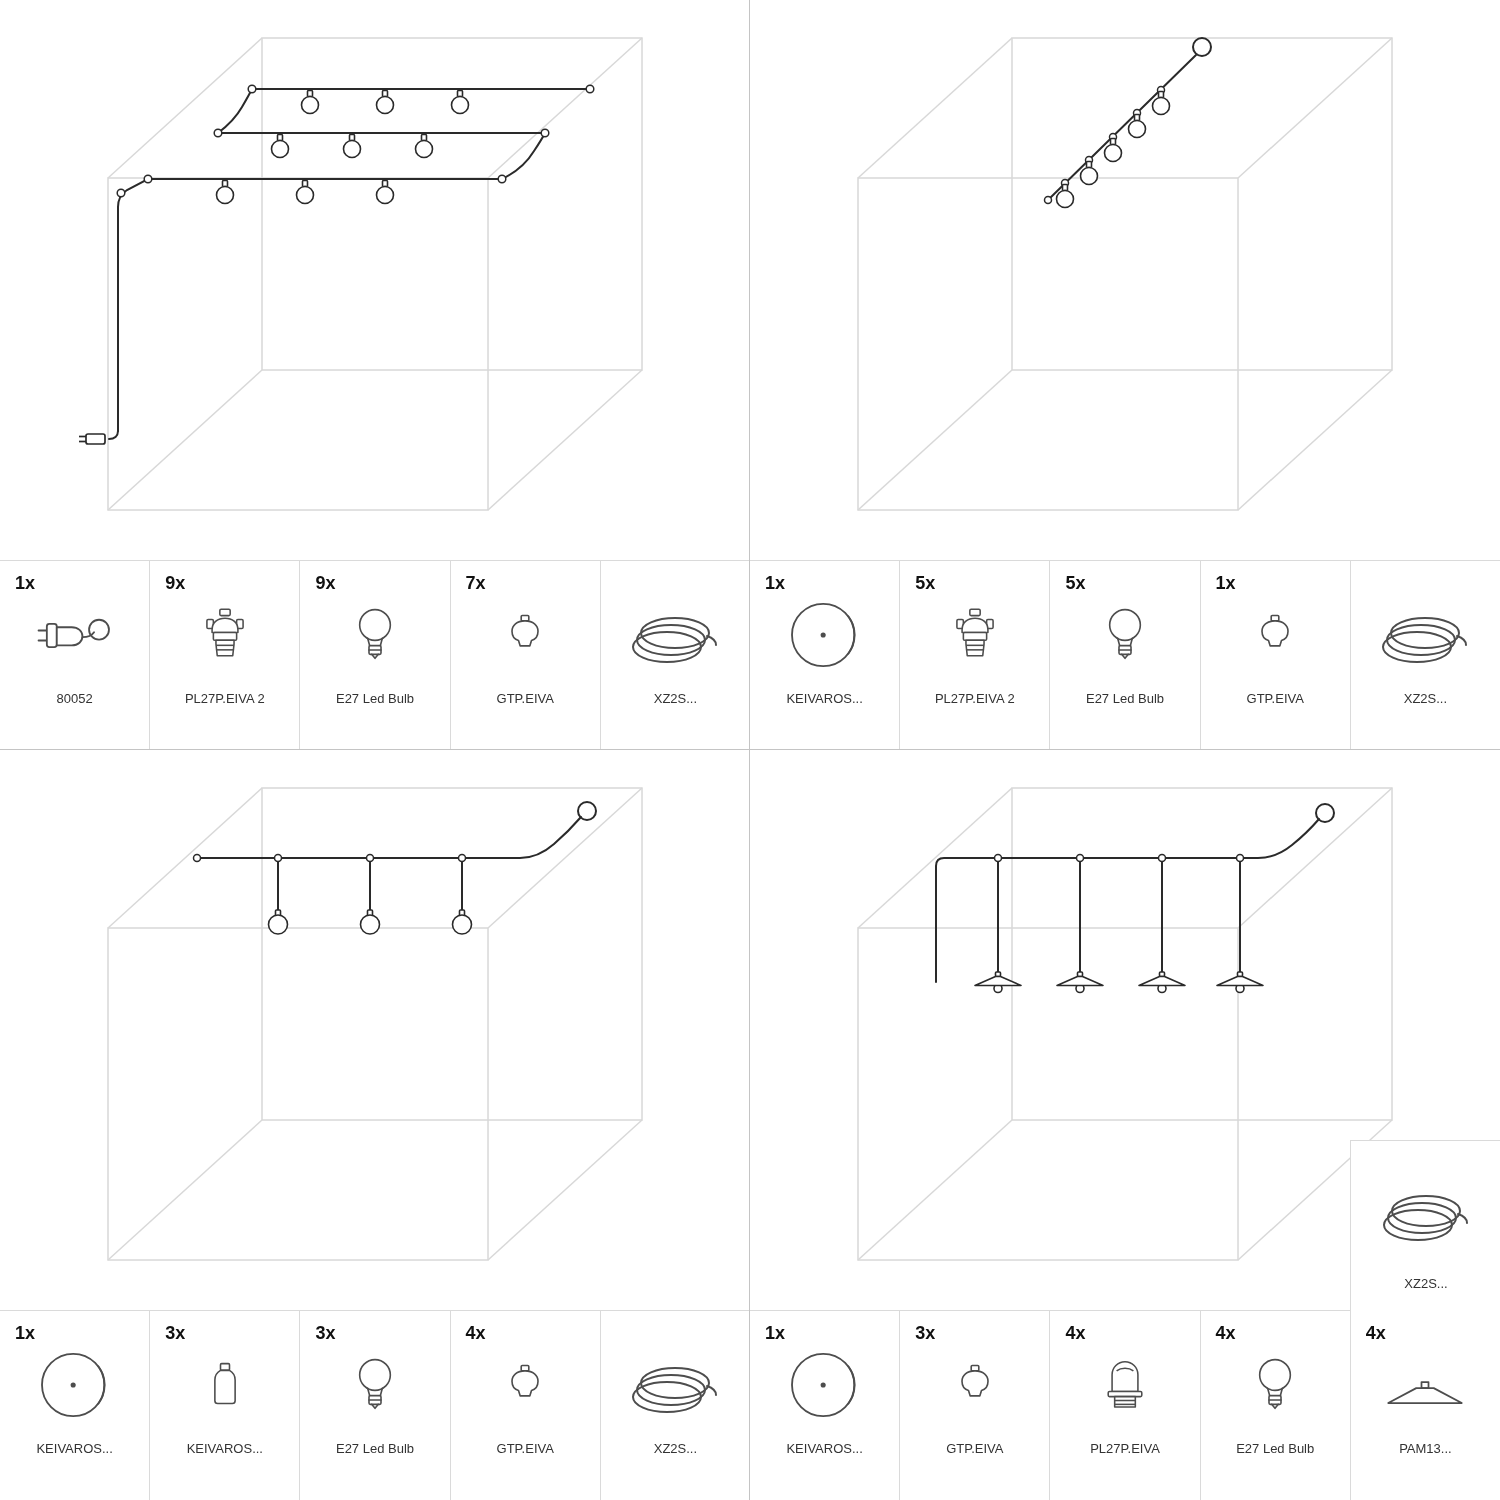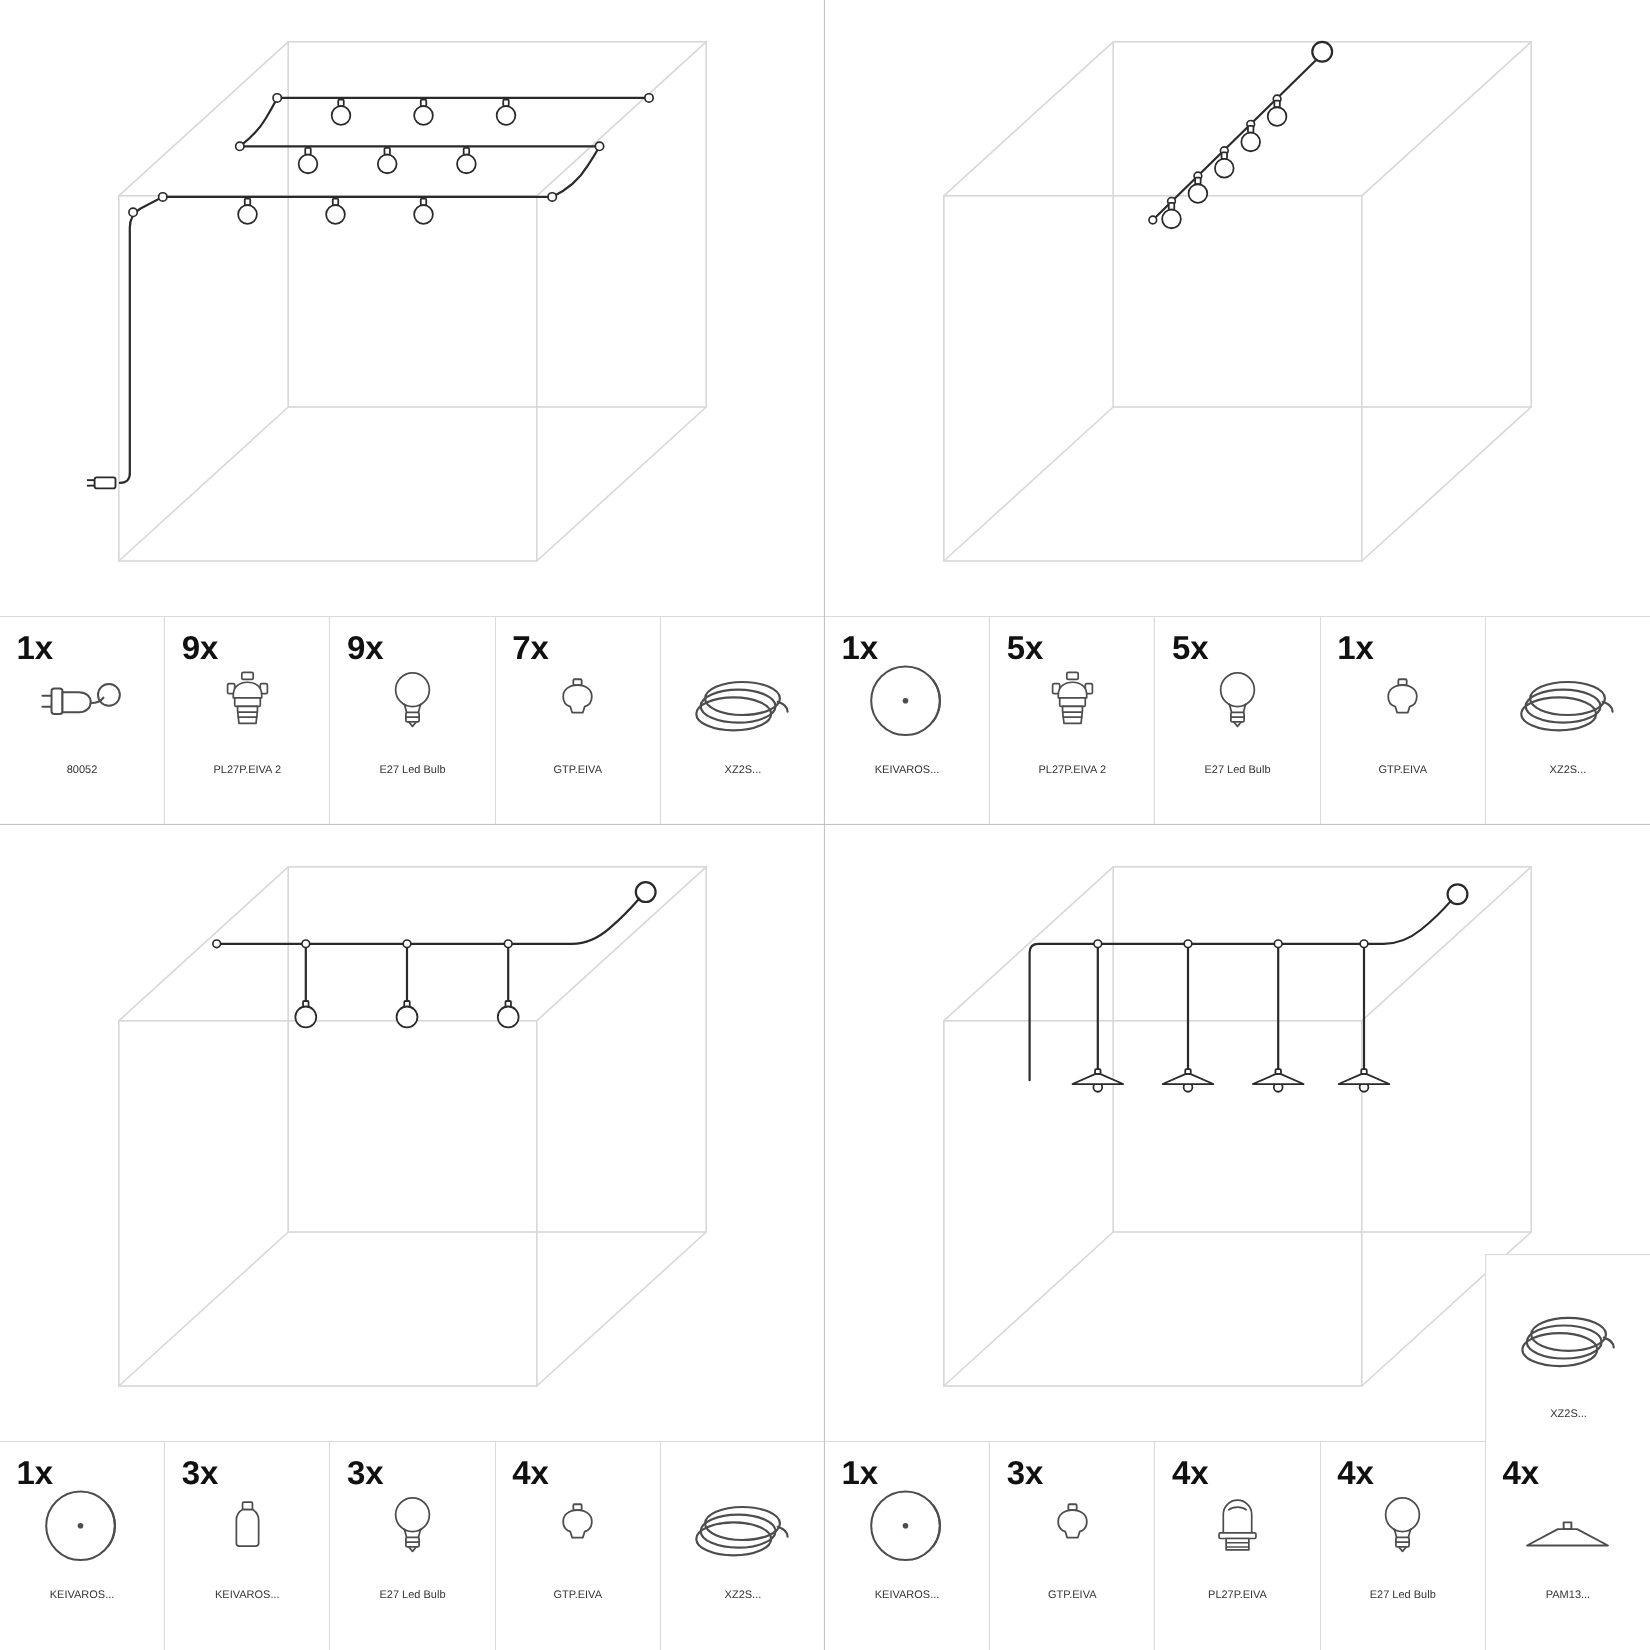--- a/index.html
+++ b/index.html
@@ -6,23 +6,23 @@
   body{width:1500px;height:1500px;background:#fff;font-family:"Liberation Sans","DejaVu Sans",sans-serif;color:#111}
   .board{position:relative;width:1500px;height:1500px;overflow:hidden;background:#fff}
   .quad{position:absolute;width:750px;height:750px;background:#fff}
   #q0{left:0;top:0}#q1{left:750px;top:0}#q2{left:0;top:750px}#q3{left:750px;top:750px}
   .divider-v{position:absolute;left:749px;top:0;width:1px;height:1500px;background:#c4c4c4;z-index:5}
   .divider-h{position:absolute;top:749px;left:0;width:1500px;height:1px;background:#c4c4c4;z-index:5}
   .illus{position:absolute;left:0;top:0;display:block}
   .parts{position:absolute;left:0;top:560px;width:750px;height:190px;border-top:1px solid #dadada;display:flex;background:#fff}
   .cell{position:relative;width:150px;height:189px;border-right:1px solid #dadada;display:flex;flex-direction:column;align-items:center;background:#fff}
   .cell:last-child{border-right:0}
-  .qty{position:absolute;top:12px;left:15px;font-size:30px;font-weight:bold;color:#111}
+  .qty{position:absolute;top:12px;left:15px;font-size:18px;font-weight:bold;color:#111}
   .iconbox{flex:1 1 auto;width:100%;display:flex;align-items:center;justify-content:center;padding-top:18px}
-  .code{flex:0 0 auto;margin-bottom:44px;font-size:10px;color:#333;white-space:nowrap}
+  .code{flex:0 0 auto;margin-bottom:44px;font-size:13px;color:#333;white-space:nowrap}
   .cell-extra{position:absolute;left:600px;top:390px;width:150px;height:170px;border-top:1px solid #dadada;border-left:1px solid #dadada;display:flex;flex-direction:column;align-items:center;background:#fff;z-index:2}
   .cell-extra .code{margin-bottom:20px}
   .cell-extra .iconbox{padding-top:8px}
   .pic{display:block}
   .s-plug{width:80px;height:53px}
   .s-holder{width:62px;height:62px}
   .s-holder2{width:62px;height:62px}
   .s-bulb{width:64px;height:64px}
   .s-grip{width:52px;height:52px}
   .s-coil{width:96px;height:68px}

